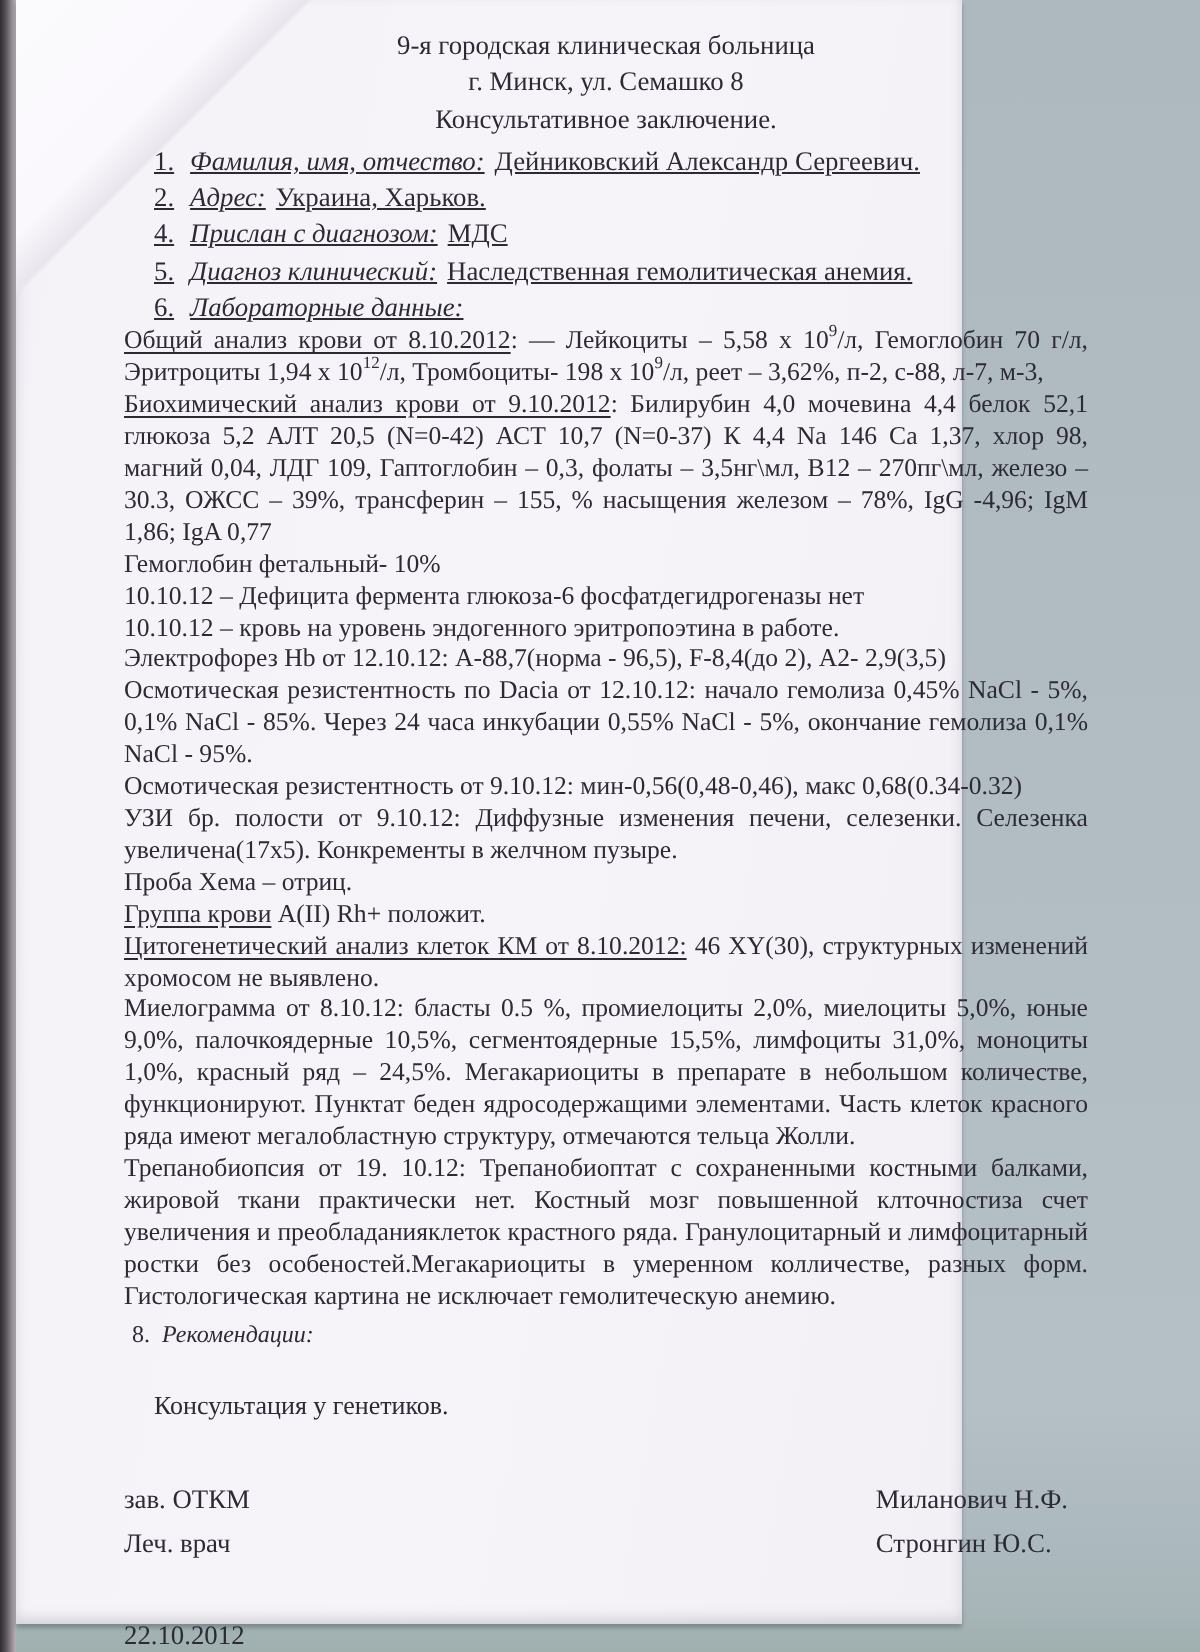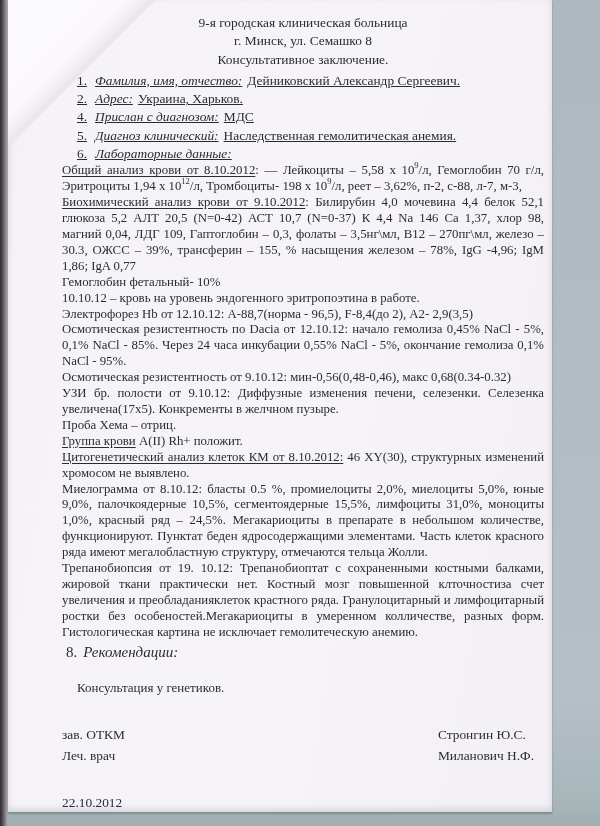--- a/index.html
+++ b/index.html
@@ -6,21 +6,21 @@
   body {
     width:600px; height:826px; position:relative; overflow:hidden;
     background:linear-gradient(to bottom, #aeb8bf 0%, #b4bfc6 85%, #a8b6ba 97%, #9fb0ae 100%);
     font-family:"Liberation Serif","DejaVu Serif",serif;
   }
   .scan-edge-left {
     position:absolute; left:0; top:0; width:8px; height:826px;
     background:linear-gradient(to right, #2e2c2e 0%, #565156 35%, #8e878d 70%, #b9b2b8 100%);
   }
   .paper {
-    position:absolute; left:8px; top:0; width:544px; height:812px;
+    position:absolute; left:8px; top:0; width:473px; height:812px;
     background:linear-gradient(100deg, #edeaf1 0%, #f5f3f8 7%, #f6f4f9 55%, #f2eff5 100%);
     box-shadow:inset 0 -3px 6px rgba(120,125,135,0.25), 0 2px 2px rgba(80,90,95,0.45);
   }
   .fold-top-left {
     position:absolute; left:0; top:0; width:150px; height:160px;
     background:linear-gradient(135deg, #fbfafd 0%, #faf8fc 38%, #e9e5ee 47%, rgba(246,244,249,0) 48%);
   }
   .content {
     position:absolute; left:54px; top:14px; width:482px;
     color:#2c2b35;
@@ -29,21 +29,21 @@
   .plist { margin-top:3px; }
   .pitem { font-size:13.4px; line-height:18.3px; padding-left:15px;text-decoration:underline; }
   .pitem .num { margin-right:8px; }
   .pitem .lbl { font-style:italic; }
   .pitem .val { margin-left:5px; }
   .lab p {
     margin:0; font-size:12.8px; line-height:15.9px; text-align:justify;
   }
   .u { text-decoration:underline; text-underline-offset:2px; }
   sup { font-size:8.5px; line-height:0; position:relative; top:-1px; }
-  .rec-head { font-size:15px; line-height:17px; margin-top:3px; padding-left:4px; }
+  .rec-head { font-size:12px; line-height:17px; margin-top:3px; padding-left:4px; }
   .rec-head .lbl { font-style:italic; margin-left:6px; }
   .rec-text { font-size:13px; line-height:17px; padding-left:15px; margin-top:18px; }
   .sig-block { margin-top:28px; display:flex; justify-content:space-between; font-size:13.4px; line-height:21.5px;align-items:flex-end; }
   .sig-col-right { margin-right:10px; text-align:left; }
   .sig-date { margin-top:28px; font-size:13.4px; }
 </style>
 </head>
 <body>
 
 <div class="scan-edge-left"></div>
@@ -74,20 +74,21 @@
       </div>
       <div class="pitem">
         <span class="num">6.</span><span class="lbl">Лабораторные данные:</span><span class="val"></span>
       </div>
     </div>
 
     <div class="lab">
       <p><span class="u">Общий анализ крови от 8.10.2012</span><span>: — Лейкоциты – 5,58 х 10</span><sup>9</sup><span>/л, Гемоглобин 70 г/л, Эритроциты 1,94 х 10</span><sup>12</sup><span>/л,  Тромбоциты- 198 х 10</span><sup>9</sup><span>/л, реет – 3,62%, п-2, с-88, л-7, м-3,</span></p>
       <p><span class="u">Биохимический анализ крови от  9.10.2012</span><span>: Билирубин 4,0 мочевина 4,4 белок 52,1 глюкоза 5,2 АЛТ 20,5 (N=0-42) АСТ 10,7 (N=0-37) К 4,4 Na 146 Са 1,37, хлор 98, магний 0,04, ЛДГ 109, Гаптоглобин – 0,3, фолаты – 3,5нг\мл, В12 – 270пг\мл, железо – 30.3, ОЖСС – 39%, трансферин – 155, % насыщения железом – 78%, IgG -4,96; IgM 1,86; IgA 0,77</span></p>
       <p>Гемоглобин фетальный- 10%</p>
+      <p>10.10.12 – Дефицита фермента глюкоза-6 фосфатдегидрогеназы нет</p>
       <p>10.10.12 – кровь на уровень эндогенного эритропоэтина в работе.</p>
       <p>Электрофорез Hb от 12.10.12: А-88,7(норма - 96,5), F-8,4(до 2), А2- 2,9(3,5)</p>
       <p>Осмотическая резистентность  по Dacia от 12.10.12: начало гемолиза 0,45% NaCl  - 5%, 0,1% NaCl   - 85%. Через 24 часа инкубации 0,55% NaCl   - 5%, окончание гемолиза 0,1% NaCl  - 95%.</p>
       <p>Осмотическая резистентность от 9.10.12: мин-0,56(0,48-0,46), макс 0,68(0.34-0.32)</p>
       <p>УЗИ бр. полости от 9.10.12: Диффузные изменения печени, селезенки. Селезенка увеличена(17х5). Конкременты в желчном пузыре.</p>
       <p>Проба Хема – отриц.</p>
       <p><span class="u">Группа крови</span><span> А(II) Rh+ положит.</span></p>
       <p><span class="u">Цитогенетический анализ клеток КМ от 8.10.2012:</span><span> 46 XY(30), структурных изменений хромосом не выявлено.</span></p>
       <p>Миелограмма от 8.10.12: бласты 0.5 %, промиелоциты 2,0%, миелоциты 5,0%, юные 9,0%, палочкоядерные 10,5%, сегментоядерные 15,5%,  лимфоциты 31,0%, моноциты 1,0%, красный ряд – 24,5%. Мегакариоциты в препарате в небольшом количестве, функционируют. Пунктат беден ядросодержащими элементами. Часть клеток красного ряда имеют мегалобластную структуру, отмечаются тельца Жолли.</p>
       <p>Трепанобиопсия от 19. 10.12: Трепанобиоптат с сохраненными костными балками, жировой ткани практически нет. Костный мозг повышенной клточностиза счет увеличения и преобладанияклеток крастного ряда. Гранулоцитарный и лимфоцитарный ростки без особеностей.Мегакариоциты в умеренном колличестве, разных форм. Гистологическая картина не исключает гемолитеческую анемию.</p>
@@ -97,21 +98,21 @@
       <span>8.</span><span class="lbl">Рекомендации:</span>
     </div>
     <div class="rec-text">Консультация  у генетиков.</div>
 
     <div class="sig-block">
       <div class="sig-col-left">
         <div>зав. ОТКМ</div>
         <div>Леч. врач</div>
       </div>
       <div class="sig-col-right">
+        <div>Миланович Н.Ф.</div>
         <div>Стронгин Ю.С.</div>
-        <div>Миланович Н.Ф.</div>
       </div>
     </div>
 
     <div class="sig-date">22.10.2012</div>
 
   </div>
 </div>
 
 </body></html>

